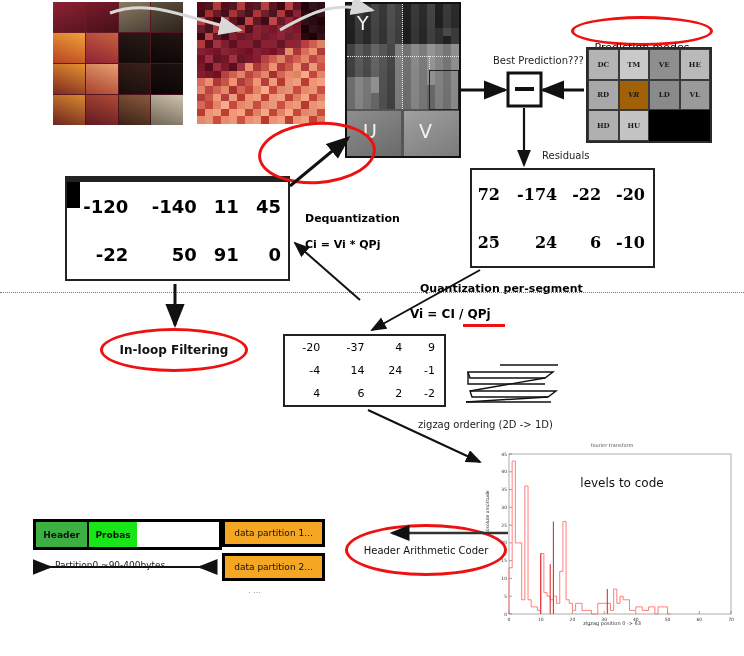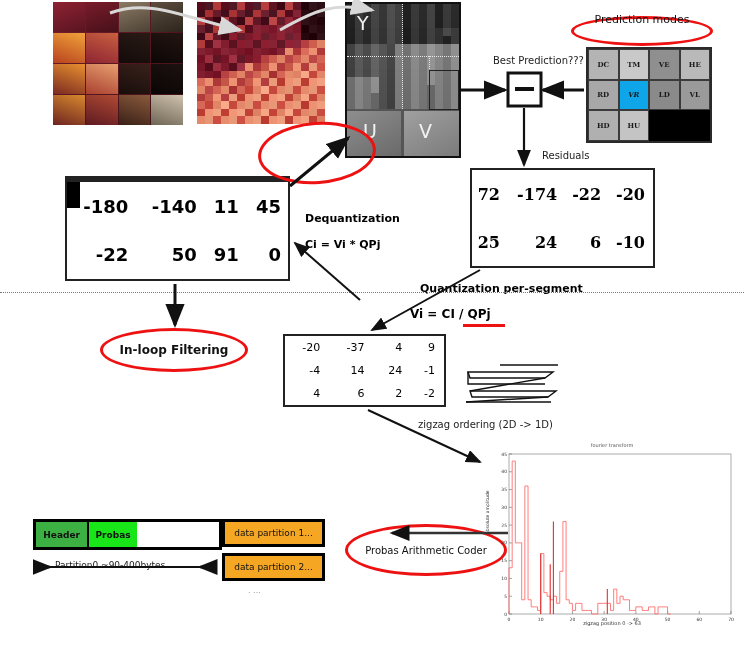--- a/index.html
+++ b/index.html
@@ -587,39 +587,39 @@
   <div class="yuv-dash-h2"></div>
   <div class="yuv-sub"></div>
   <div id="yuv-u"></div>
   <div id="yuv-v"></div>
   <span class="yuv-txt" style="left:10px;top:8px;">Y</span>
   <span class="yuv-txt" style="left:16px;top:116px;">U</span>
   <span class="yuv-txt" style="left:72px;top:116px;">V</span>
 </div>
 
 <div class="abs ellipse" style="left:571px;top:16px;width:142px;height:30px;"></div>
-<div class="abs ellipse-txt" style="left:571px;top:4px;width:142px;height:30px;text-align:right;">Prediction modes</div>
+<div class="abs ellipse-txt" style="left:571px;top:32px;width:142px;height:30px;text-align:right;">Prediction modes</div>
 
 <div class="abs" id="pred-modes">
     <div class="pm" style="background: rgb(180, 180, 180);">
       <span>DC</span>
     </div>
     <div class="pm" style="background: rgb(201, 201, 201);">
       <span>TM</span>
     </div>
     <div class="pm" style="background: rgb(143, 143, 143);">
       <span>VE</span>
     </div>
     <div class="pm" style="background: rgb(185, 185, 185);">
       <span>HE</span>
     </div>
     <div class="pm" style="background: rgb(168, 168, 168);">
       <span>RD</span>
     </div>
-    <div class="pm" style="background: #0ea5e9; font-style: italic;">
+    <div class="pm" style="background: #a16207; font-style: italic;">
       <span>VR</span>
     </div>
     <div class="pm" style="background: rgb(138, 138, 138);">
       <span>LD</span>
     </div>
     <div class="pm" style="background: rgb(154, 154, 154);">
       <span>VL</span>
     </div>
     <div class="pm" style="background: rgb(176, 176, 176);">
       <span>HD</span>
@@ -655,21 +655,21 @@
         </tr>
       </tbody>
     </table>
 </div>
 
 <div class="abs matrix" id="m-dequant">
   <div class="blk"></div>
   <table>
       <tbody>
         <tr>
-          <td>-180</td>
+          <td>-120</td>
           <td>-140</td>
           <td>11</td>
           <td>45</td>
         </tr>
         <tr>
           <td>-22</td>
           <td>50</td>
           <td>91</td>
           <td>0</td>
         </tr>
@@ -718,26 +718,27 @@
     <div style="background: rgb(60, 176, 67); width: 28%;">Header</div>
     <div style="background: rgb(25, 230, 25); width: 26%;">Probas</div>
   </div>
 <div class="abs lbl" style="left:55px;top:560px;font-size:9px;">Partition0 ~90-400bytes</div>
 
 <div class="abs dp" style="top:519px;">data partition 1...</div>
 <div class="abs dp" style="top:553px;">data partition 2...</div>
 <div class="abs lbl" style="left:248px;top:586px;font-size:8px;color:#999;">. ...</div>
 
 <div class="abs ellipse" style="left:345px;top:524px;width:162px;height:52px;"></div>
-<div class="abs ellipse-txt" style="left:345px;top:524px;width:162px;height:52px;font-size:10px;">Probas Arithmetic Coder</div>
+<div class="abs ellipse-txt" style="left:345px;top:524px;width:162px;height:52px;font-size:10px;">Header Arithmetic Coder</div>
 
 <div class="abs" id="hist">
   <div class="ht">fourier transform</div>
   <div class="ylab">absolute amplitude</div>
   <div class="xlab">zigzag position  0 -&gt; 63</div>
+  <div class="note">levels to code</div>
   <svg id="plot-svg" width="250" height="200">
       <rect x="22" y="12" width="222" height="160" fill="none" stroke="#888" stroke-width="0.7"></rect>
       <line x1="22" y1="172" x2="22" y2="169" stroke="#666" stroke-width="0.6"></line>
       <text x="22" y="179" font-size="4.5" fill="#333" text-anchor="middle" font-family="&quot;DejaVu Sans&quot;,sans-serif">0</text>
       <line x1="53.71428571428571" y1="172" x2="53.71428571428571" y2="169" stroke="#666" stroke-width="0.6"></line>
       <text x="53.71428571428571" y="179" font-size="4.5" fill="#333" text-anchor="middle" font-family="&quot;DejaVu Sans&quot;,sans-serif">10</text>
       <line x1="85.42857142857142" y1="172" x2="85.42857142857142" y2="169" stroke="#666" stroke-width="0.6"></line>
       <text x="85.42857142857142" y="179" font-size="4.5" fill="#333" text-anchor="middle" font-family="&quot;DejaVu Sans&quot;,sans-serif">20</text>
       <line x1="117.14285714285714" y1="172" x2="117.14285714285714" y2="169" stroke="#666" stroke-width="0.6"></line>
       <text x="117.14285714285714" y="179" font-size="4.5" fill="#333" text-anchor="middle" font-family="&quot;DejaVu Sans&quot;,sans-serif">30</text>

